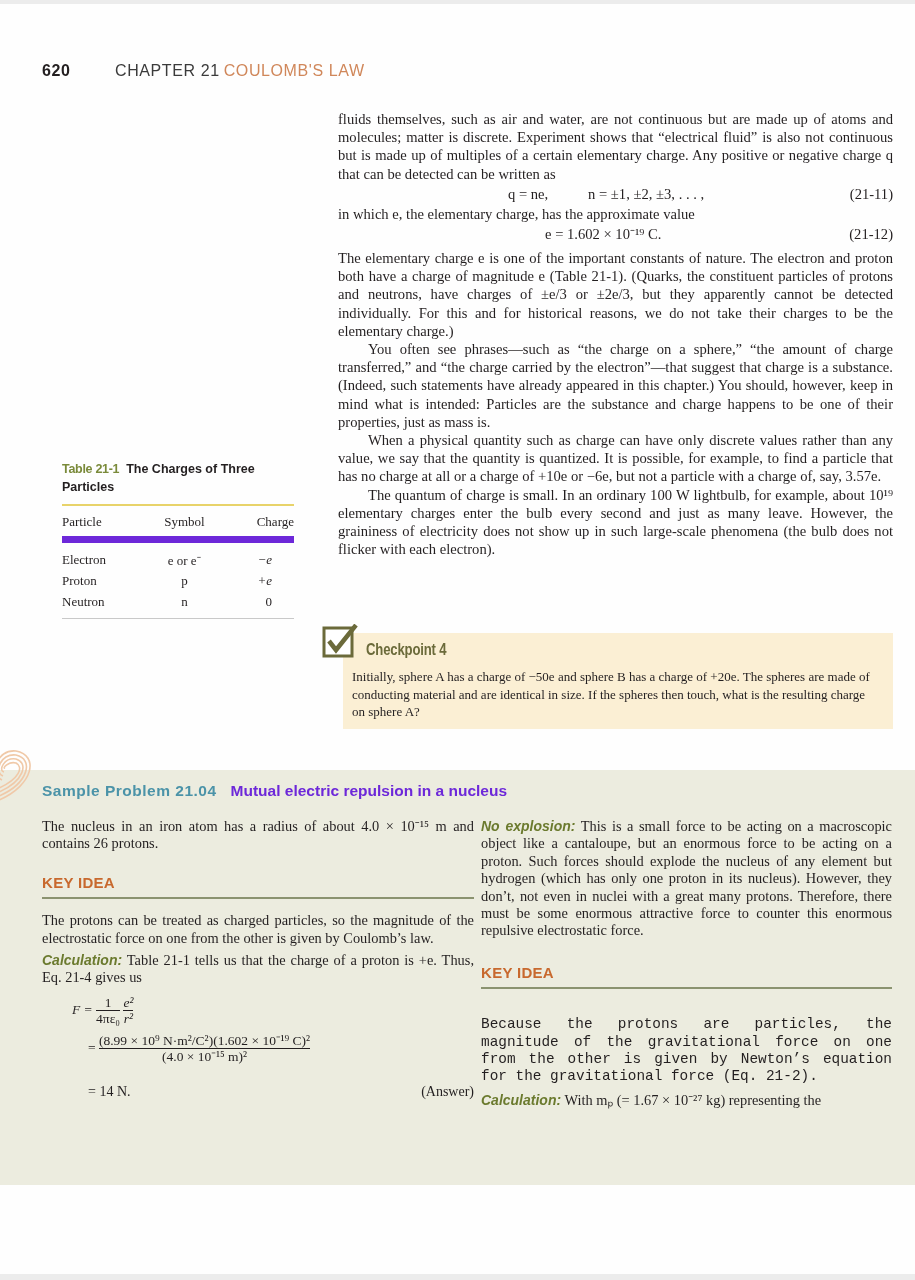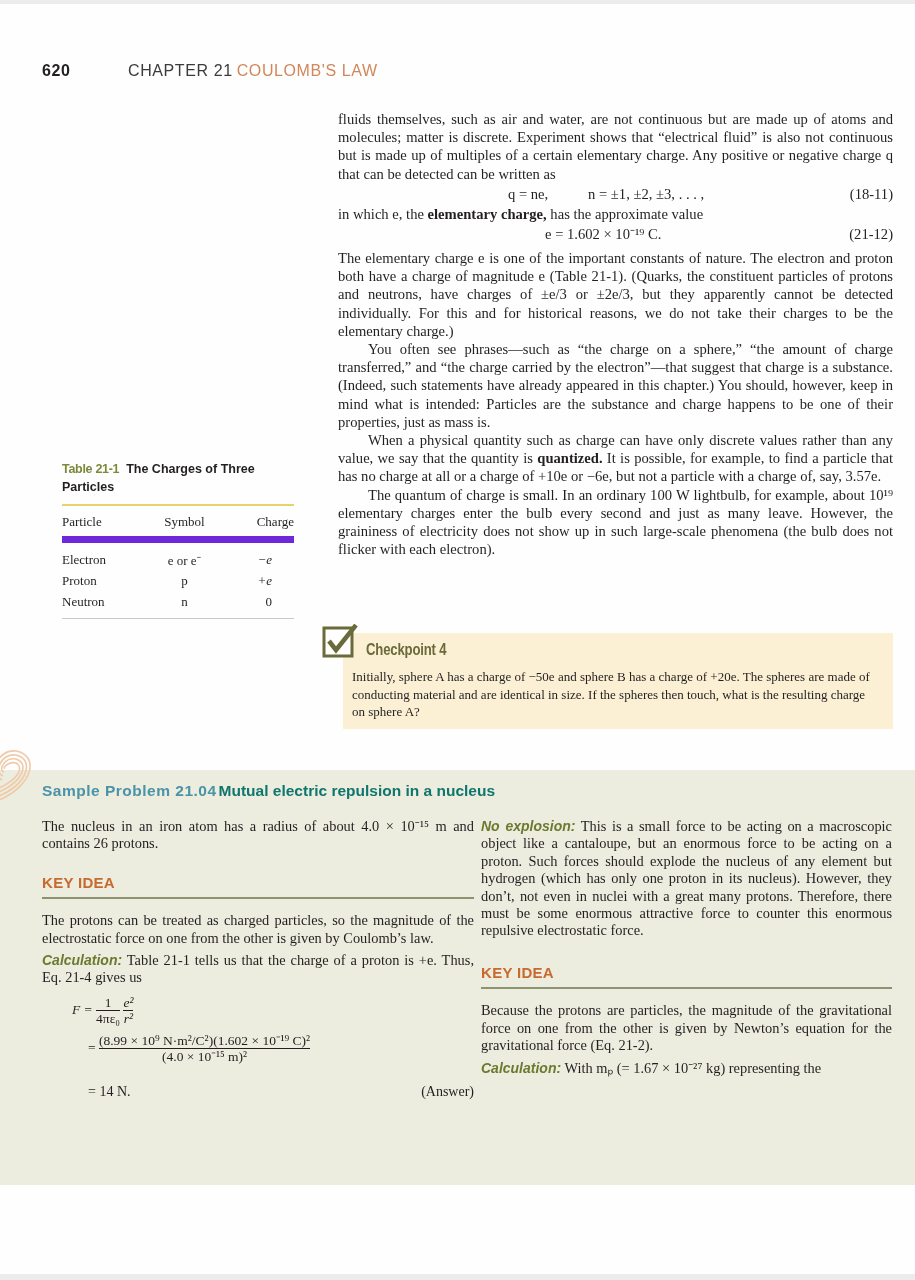--- a/index.html
+++ b/index.html
@@ -3,30 +3,30 @@
 <meta charset="utf-8">
 <style>
   html, body { margin:0; padding:0; }
   body { width:915px; height:1280px; position:relative; background:#fefefe; overflow:hidden;
          font-family:"Liberation Serif", serif; color:#231f20; }
   .topbar { position:absolute; left:0; top:0; width:915px; height:4px; background:#ececec; }
   .bottombar { position:absolute; left:0; top:1274px; width:915px; height:6px; background:#ececec; }
 
   .running-head { position:absolute; top:62px; left:42px; font-family:"Liberation Sans", sans-serif; font-size:16px; letter-spacing:0.6px; }
   .running-head .pg { font-weight:bold; color:#231f20; }
-  .running-head .ch { position:absolute; left:86px; white-space:nowrap; color:#3b3b3b; }
+  .running-head .ch { position:absolute; left:73px; white-space:nowrap; color:#3b3b3b; }
   .running-head .ttl { color:#d0875a; margin-left:4px; }
 
   .col-right { position:absolute; left:338px; width:555px; font-size:14.6px; line-height:18.2px; text-align:justify; }
   .col-right p { margin:0; }
   .indent { text-indent:30px; }
   .eq { position:relative; height:22px; line-height:22px;font-family:Liberation Serif, serif; }
   .eq .expr { position:absolute; white-space:nowrap; }
   .eq .num { position:absolute; right:0; }
-  b { font-weight:bold; }
+  b { font-weight:normal; }
 
   .table-wrap { position:absolute; left:62px; top:460px; width:232px; }
   .tcap { font-family:"Liberation Sans", sans-serif; font-size:12.5px; font-weight:bold; line-height:18px; color:#231f20; }
   .tcap .tnum { color:#7a8a3a; font-family:"Liberation Sans", sans-serif; font-weight:bold; letter-spacing:-0.3px; }
   .trule-top { height:2px; background:#e8d36a; margin-top:8px; }
   table { width:100%; border-collapse:collapse; font-size:13px; font-family:"Liberation Serif", serif; }
   th { font-weight:normal; text-align:left; padding:8px 0 6px 0; border-bottom:7px solid #6d28d9; }
   td { padding:0; height:21px; }
   .c2 { text-align:center; } .c3 { text-align:right; padding-right:22px; }
   th.c3 { padding-right:0; }
@@ -34,21 +34,21 @@
 
   .checkpoint { position:absolute; left:343px; top:633px; width:550px; height:96px; background:#fbefd4; }
   .check-icon { position:absolute; left:322px; top:624px; width:38px; height:34px; }
   .cp-title { position:absolute; left:366px; top:641px; font-family:"Liberation Sans", sans-serif; font-weight:bold; font-size:16px; color:#6b6a3a; transform:scaleX(0.82); transform-origin:left; letter-spacing:-0.2px; }
   .cp-text { position:absolute; left:352px; top:668px; width:525px; font-size:13px; line-height:17.5px; }
 
   .sample { position:absolute; left:0; top:770px; width:915px; height:415px; background:#ececdf; }
   .swirl { position:absolute; left:-6px; top:745px; width:50px; height:60px; }
   .sp-head { position:absolute; left:42px; top:782px; font-family:"Liberation Sans", sans-serif; font-size:15.5px; white-space:nowrap; }
   .sp-head .lab { color:#4b93a8; font-weight:bold; letter-spacing:0.5px; }
-  .sp-head .t { color:#0f766e; font-weight:bold; margin-left:2px; }
+  .sp-head .t { color:#6d28d9; font-weight:bold; margin-left:14px; }
   .scol { position:absolute; width:432px; font-size:14.4px; line-height:17.4px; text-align:justify; }
   .scol p { margin:0; }
   .keyidea { font-family:"Liberation Sans", sans-serif; font-weight:bold; color:#c8692e; font-size:15px; letter-spacing:0.3px; }
   .kirule { height:2px; background:#8b9370; margin-top:6px; }
   .calc { font-family:"Liberation Sans", sans-serif; font-style:italic; font-weight:bold; color:#6b7a2e; font-size:14px; }
   .frac { display:inline-block; vertical-align:middle; text-align:center; }
   .frac span { display:block; line-height:15px; }
   .frac .den { border-top:1px solid #231f20; }
 </style>
 </head>
@@ -59,21 +59,21 @@
 <div class="running-head">
   <span class="pg">620</span>
   <span class="ch"><span>CHAPTER 21</span><span class="ttl">COULOMB'S LAW</span></span>
 </div>
 
 <div class="col-right" style="top:110px;">
   <p>fluids themselves, such as air and water, are not continuous but are made up of atoms and molecules; matter is discrete. Experiment shows that “electrical fluid” is also not continuous but is made up of multiples of a certain elementary charge. Any positive or negative charge q that can be detected can be written as</p>
   <div class="eq">
     <span class="expr" style="left:170px;">q = ne,</span>
     <span class="expr" style="left:250px;">n = ±1, ±2, ±3, . . . ,</span>
-    <span class="num">(18-11)</span>
+    <span class="num">(21-11)</span>
   </div>
   <p><span>in which e, the </span><b>elementary charge,</b><span> has the approximate value</span></p>
   <div class="eq">
     <span class="expr" style="left:207px;">e = 1.602 × 10⁻¹⁹ C.</span>
     <span class="num">(21-12)</span>
   </div>
   <p style="margin-top:4px;">The elementary charge e is one of the important constants of nature. The electron and proton both have a charge of magnitude e (Table 21-1). (Quarks, the constituent particles of protons and neutrons, have charges of ±e/3 or ±2e/3, but they apparently cannot be detected individually. For this and for historical reasons, we do not take their charges to be the elementary charge.)</p>
   <p class="indent">You often see phrases—such as “the charge on a sphere,” “the amount of charge transferred,” and “the charge carried by the electron”—that suggest that charge is a substance. (Indeed, such statements have already appeared in this chapter.) You should, however, keep in mind what is intended: Particles are the substance and charge happens to be one of their properties, just as mass is.</p>
   <p class="indent"><span>When a physical quantity such as charge can have only discrete values rather than any value, we say that the quantity is </span><b>quantized.</b><span> It is possible, for example, to find a particle that has no charge at all or a charge of +10e or −6e, but not a particle with a charge of, say, 3.57e.</span></p>
   <p class="indent">The quantum of charge is small. In an ordinary 100 W lightbulb, for example, about 10¹⁹ elementary charges enter the bulb every second and just as many leave. However, the graininess of electricity does not show up in such large-scale phenomena (the bulb does not flicker with each electron).</p>
@@ -155,17 +155,17 @@
     </div>
     <div style="position:absolute; left:46px; top:92px; font-size:14px;">= 14 N.</div>
     <div style="position:absolute; right:0; top:92px; font-size:14px;">(Answer)</div>
   </div>
 </div>
 
 <div class="scol" style="left:481px; top:818px; width:411px;">
   <p><span class="calc">No explosion:</span> <span>This is a small force to be acting on a macroscopic object like a cantaloupe, but an enormous force to be acting on a proton. Such forces should explode the nucleus of any element but hydrogen (which has only one proton in its nucleus). However, they don’t, not even in nuclei with a great many protons. Therefore, there must be some enormous attractive force to counter this enormous repulsive electrostatic force.</span></p>
   <div style="margin-top:24px;" class="keyidea">KEY IDEA</div>
   <div class="kirule"></div>
-  <p style="margin-top:13px;">Because the protons are particles, the magnitude of the gravitational force on one from the other is given by Newton’s equation for the gravitational force (Eq. 21-2).</p>
+  <p style="margin-top:27px;font-family:Liberation Mono, monospace;">Because the protons are particles, the magnitude of the gravitational force on one from the other is given by Newton’s equation for the gravitational force (Eq. 21-2).</p>
   <p style="margin-top:6px;"><span class="calc">Calculation:</span> <span>With mₚ (= 1.67 × 10⁻²⁷ kg) representing the</span></p>
 </div>
 
 <div class="bottombar"></div>
 
 </body></html>

